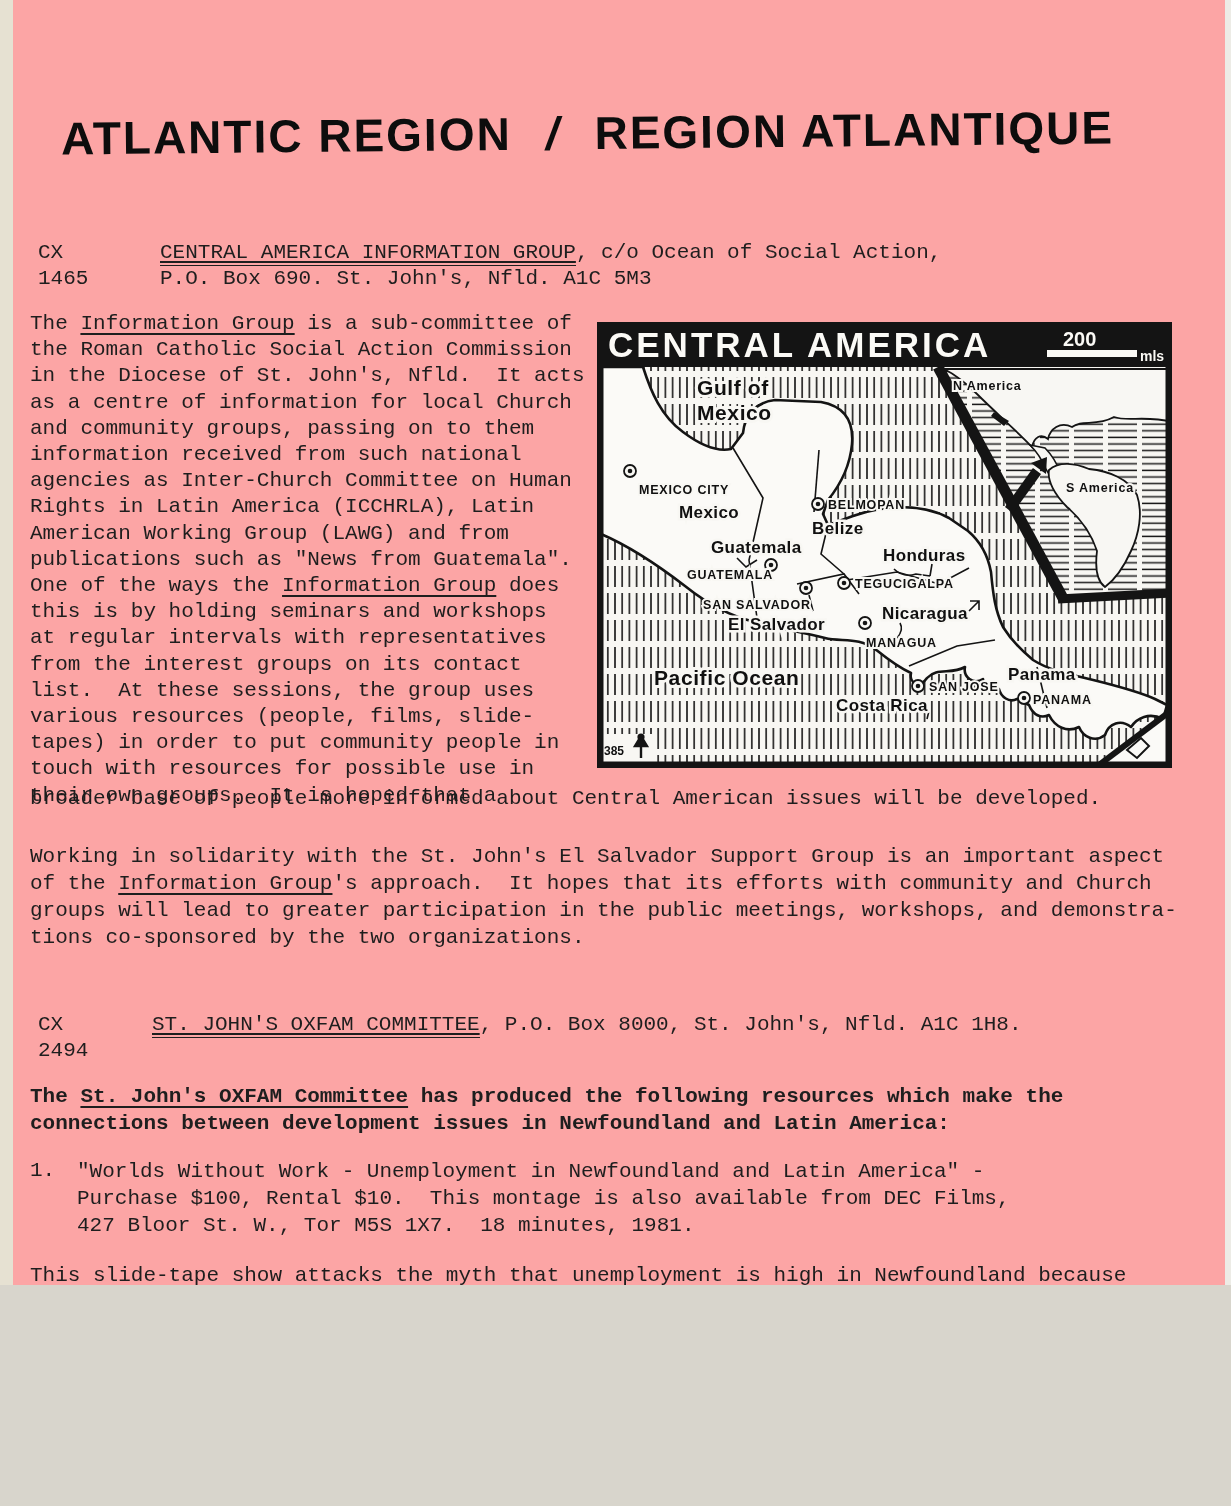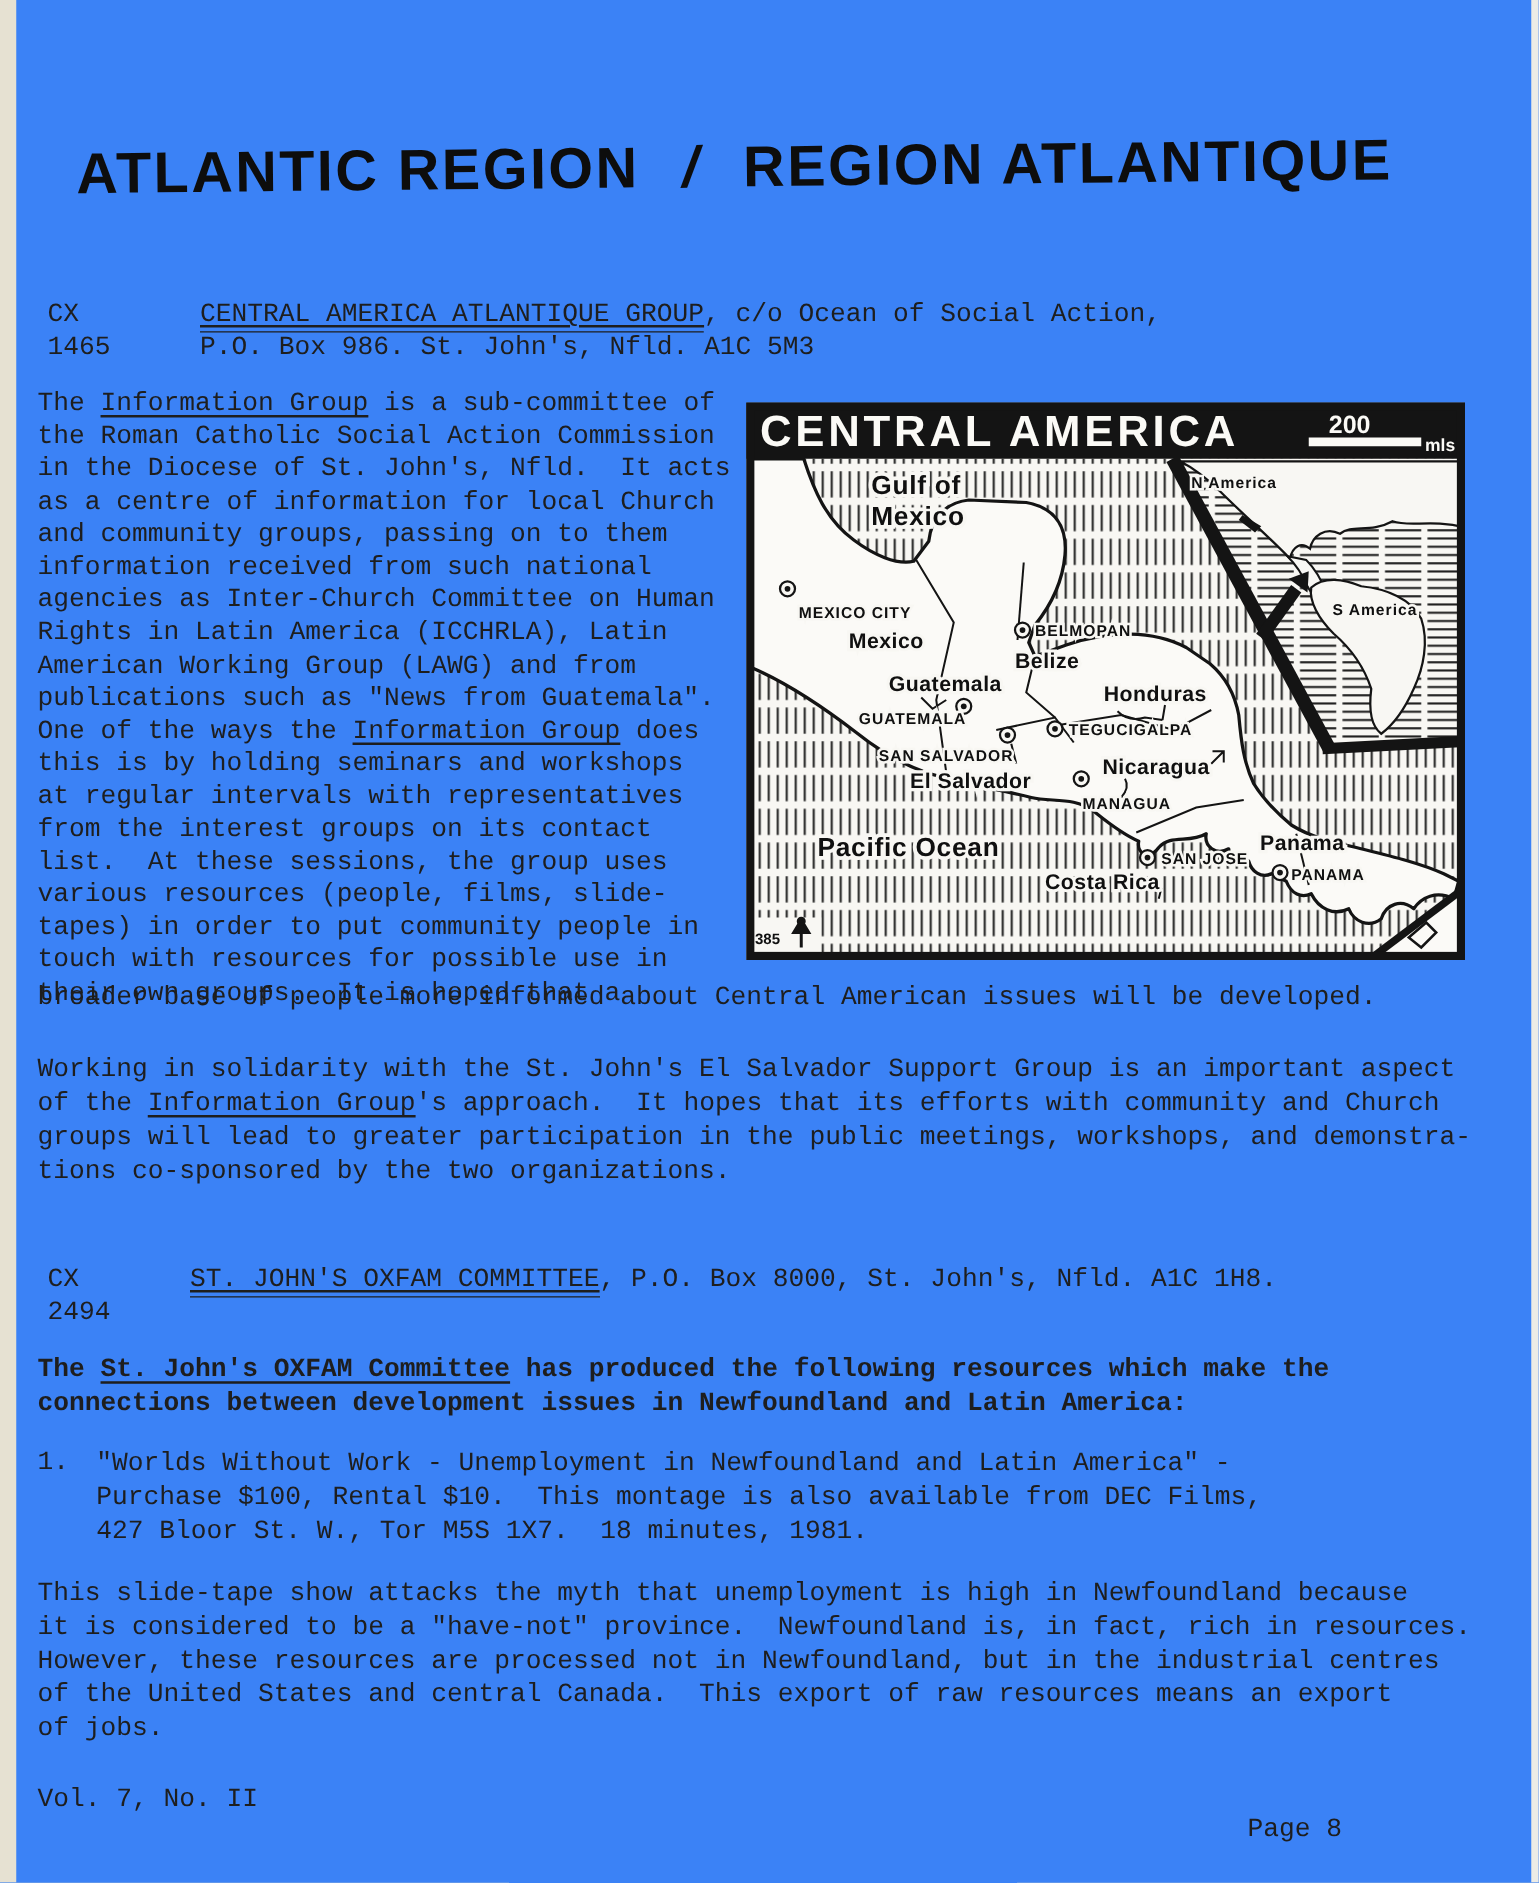--- a/index.html
+++ b/index.html
@@ -1,19 +1,19 @@
 <!DOCTYPE html>
 <html><head>
 <meta charset="utf-8">
 <style>
   html,body{margin:0;padding:0;}
   body{background:#d8d5cc;}
   .page{
-    position:relative; width:1231px; height:1506px; margin:0 auto;
-    background:#3b82f6; overflow:hidden;
+    position:relative; width:1231px; height:1285px; margin:0 auto;
+    background:#fca5a5; overflow:hidden;
     color:#1e1e1e;
     font-family:"Liberation Mono","DejaVu Sans Mono",monospace;
   }
   .scan-edge{position:absolute;left:0;top:0;width:13px;height:1506px;background:#e6e1d2;}
   .scan-edge-r{position:absolute;right:0;top:0;width:6px;height:1506px;background:#edece6;}
 
   .mono{font:21px/26.2px "Liberation Mono","DejaVu Sans Mono",monospace; white-space:pre-wrap; color:#1e1e1e;}
   .uline{text-decoration:underline; text-underline-offset:4px; text-decoration-thickness:1.5px;}
   .u2{text-decoration:underline; text-underline-offset:3px; text-decoration-thickness:1.5px;
       border-bottom:1.8px solid #1e1e1e; padding-bottom:1px;}
@@ -57,21 +57,21 @@
 </head>
 <body>
 
 <div class="page">
   <div class="scan-edge"></div>
   <div class="scan-edge-r"></div>
 
   <div class="header"><span>ATLANTIC REGION</span><span class="sep">/</span><span>REGION ATLANTIQUE</span></div>
 
   <div class="entry-code mono" style="left:38px; top:240px;"><span>CX</span><br><span>1465</span></div>
-  <div class="entry-head mono" style="left:160px; top:240px; width:960px;"><span class="u2">CENTRAL AMERICA ATLANTIQUE GROUP</span><span>, c/o Ocean of Social Action,</span><br><span>P.O. Box 986. St. John's, Nfld. A1C 5M3</span></div>
+  <div class="entry-head mono" style="left:160px; top:240px; width:960px;"><span class="u2">CENTRAL AMERICA INFORMATION GROUP</span><span>, c/o Ocean of Social Action,</span><br><span>P.O. Box 690. St. John's, Nfld. A1C 5M3</span></div>
 
   <div class="col-left mono"><span>The </span><span class="uline">Information Group</span><span> is a sub-committee of
 the Roman Catholic Social Action Commission
 in the Diocese of St. John's, Nfld.  It acts
 as a centre of information for local Church
 and community groups, passing on to them
 information received from such national
 agencies as Inter-Church Committee on Human
 Rights in Latin America (ICCHRLA), Latin
 American Working Group (LAWG) and from

